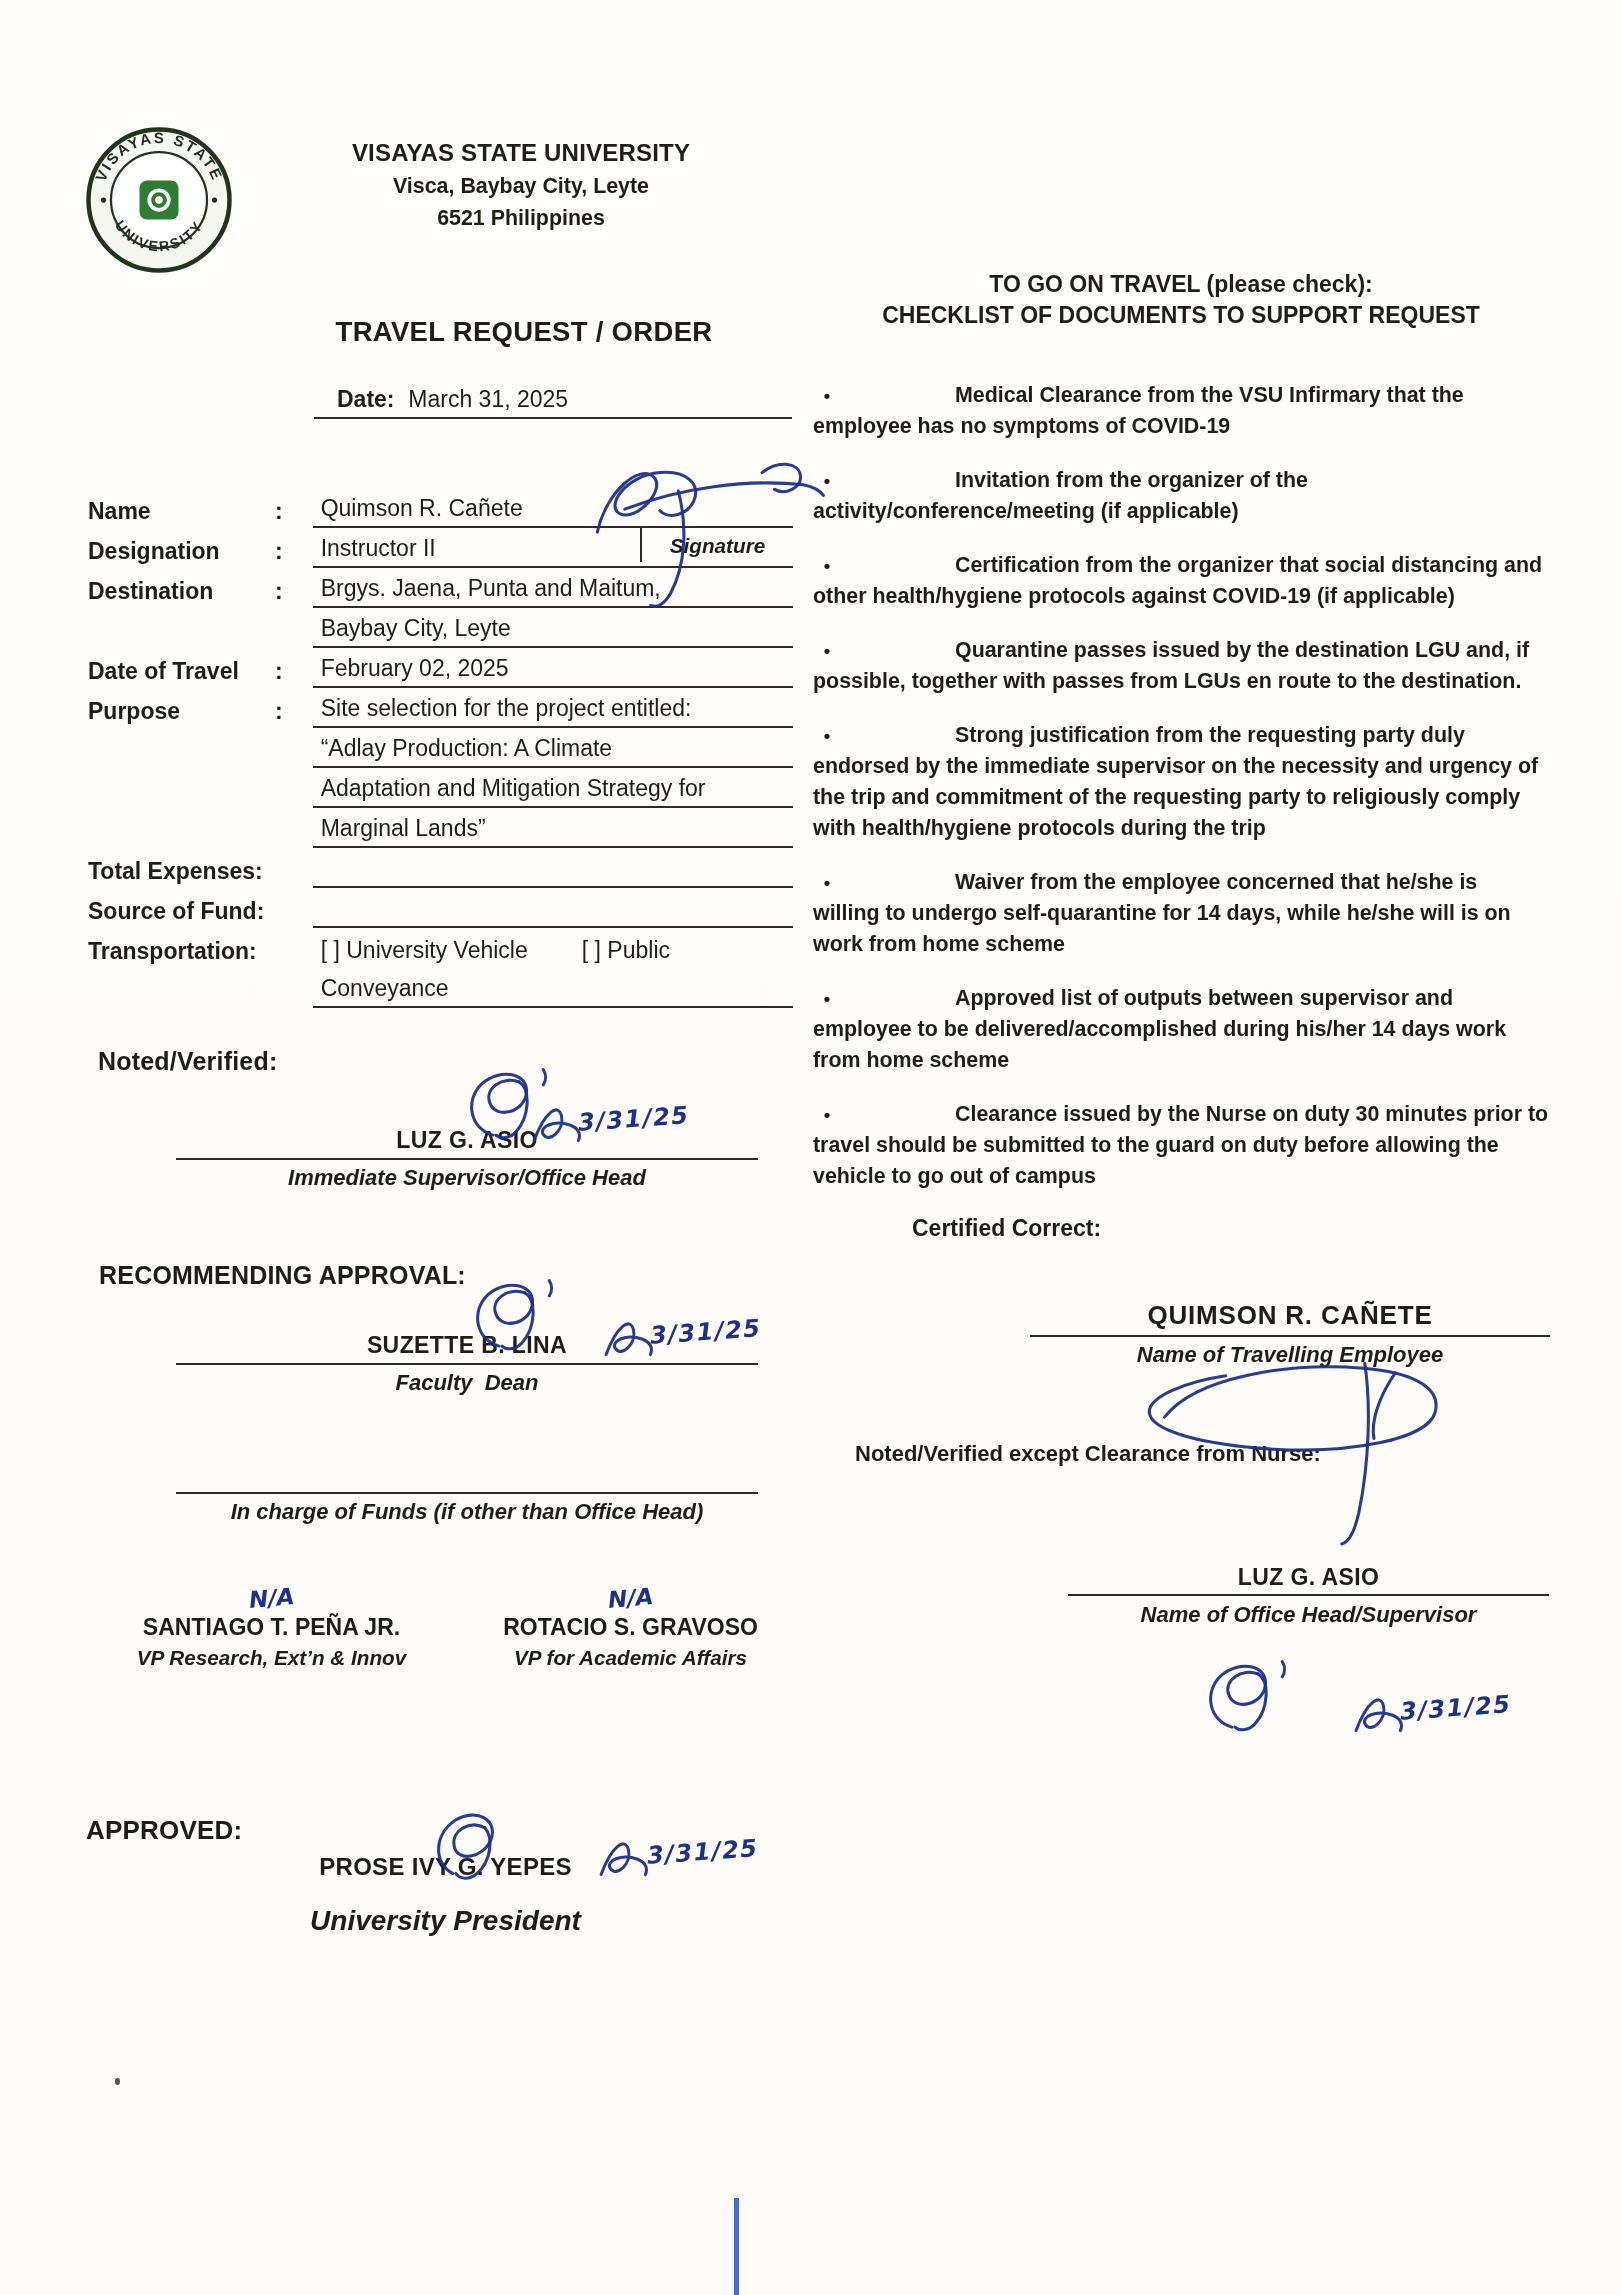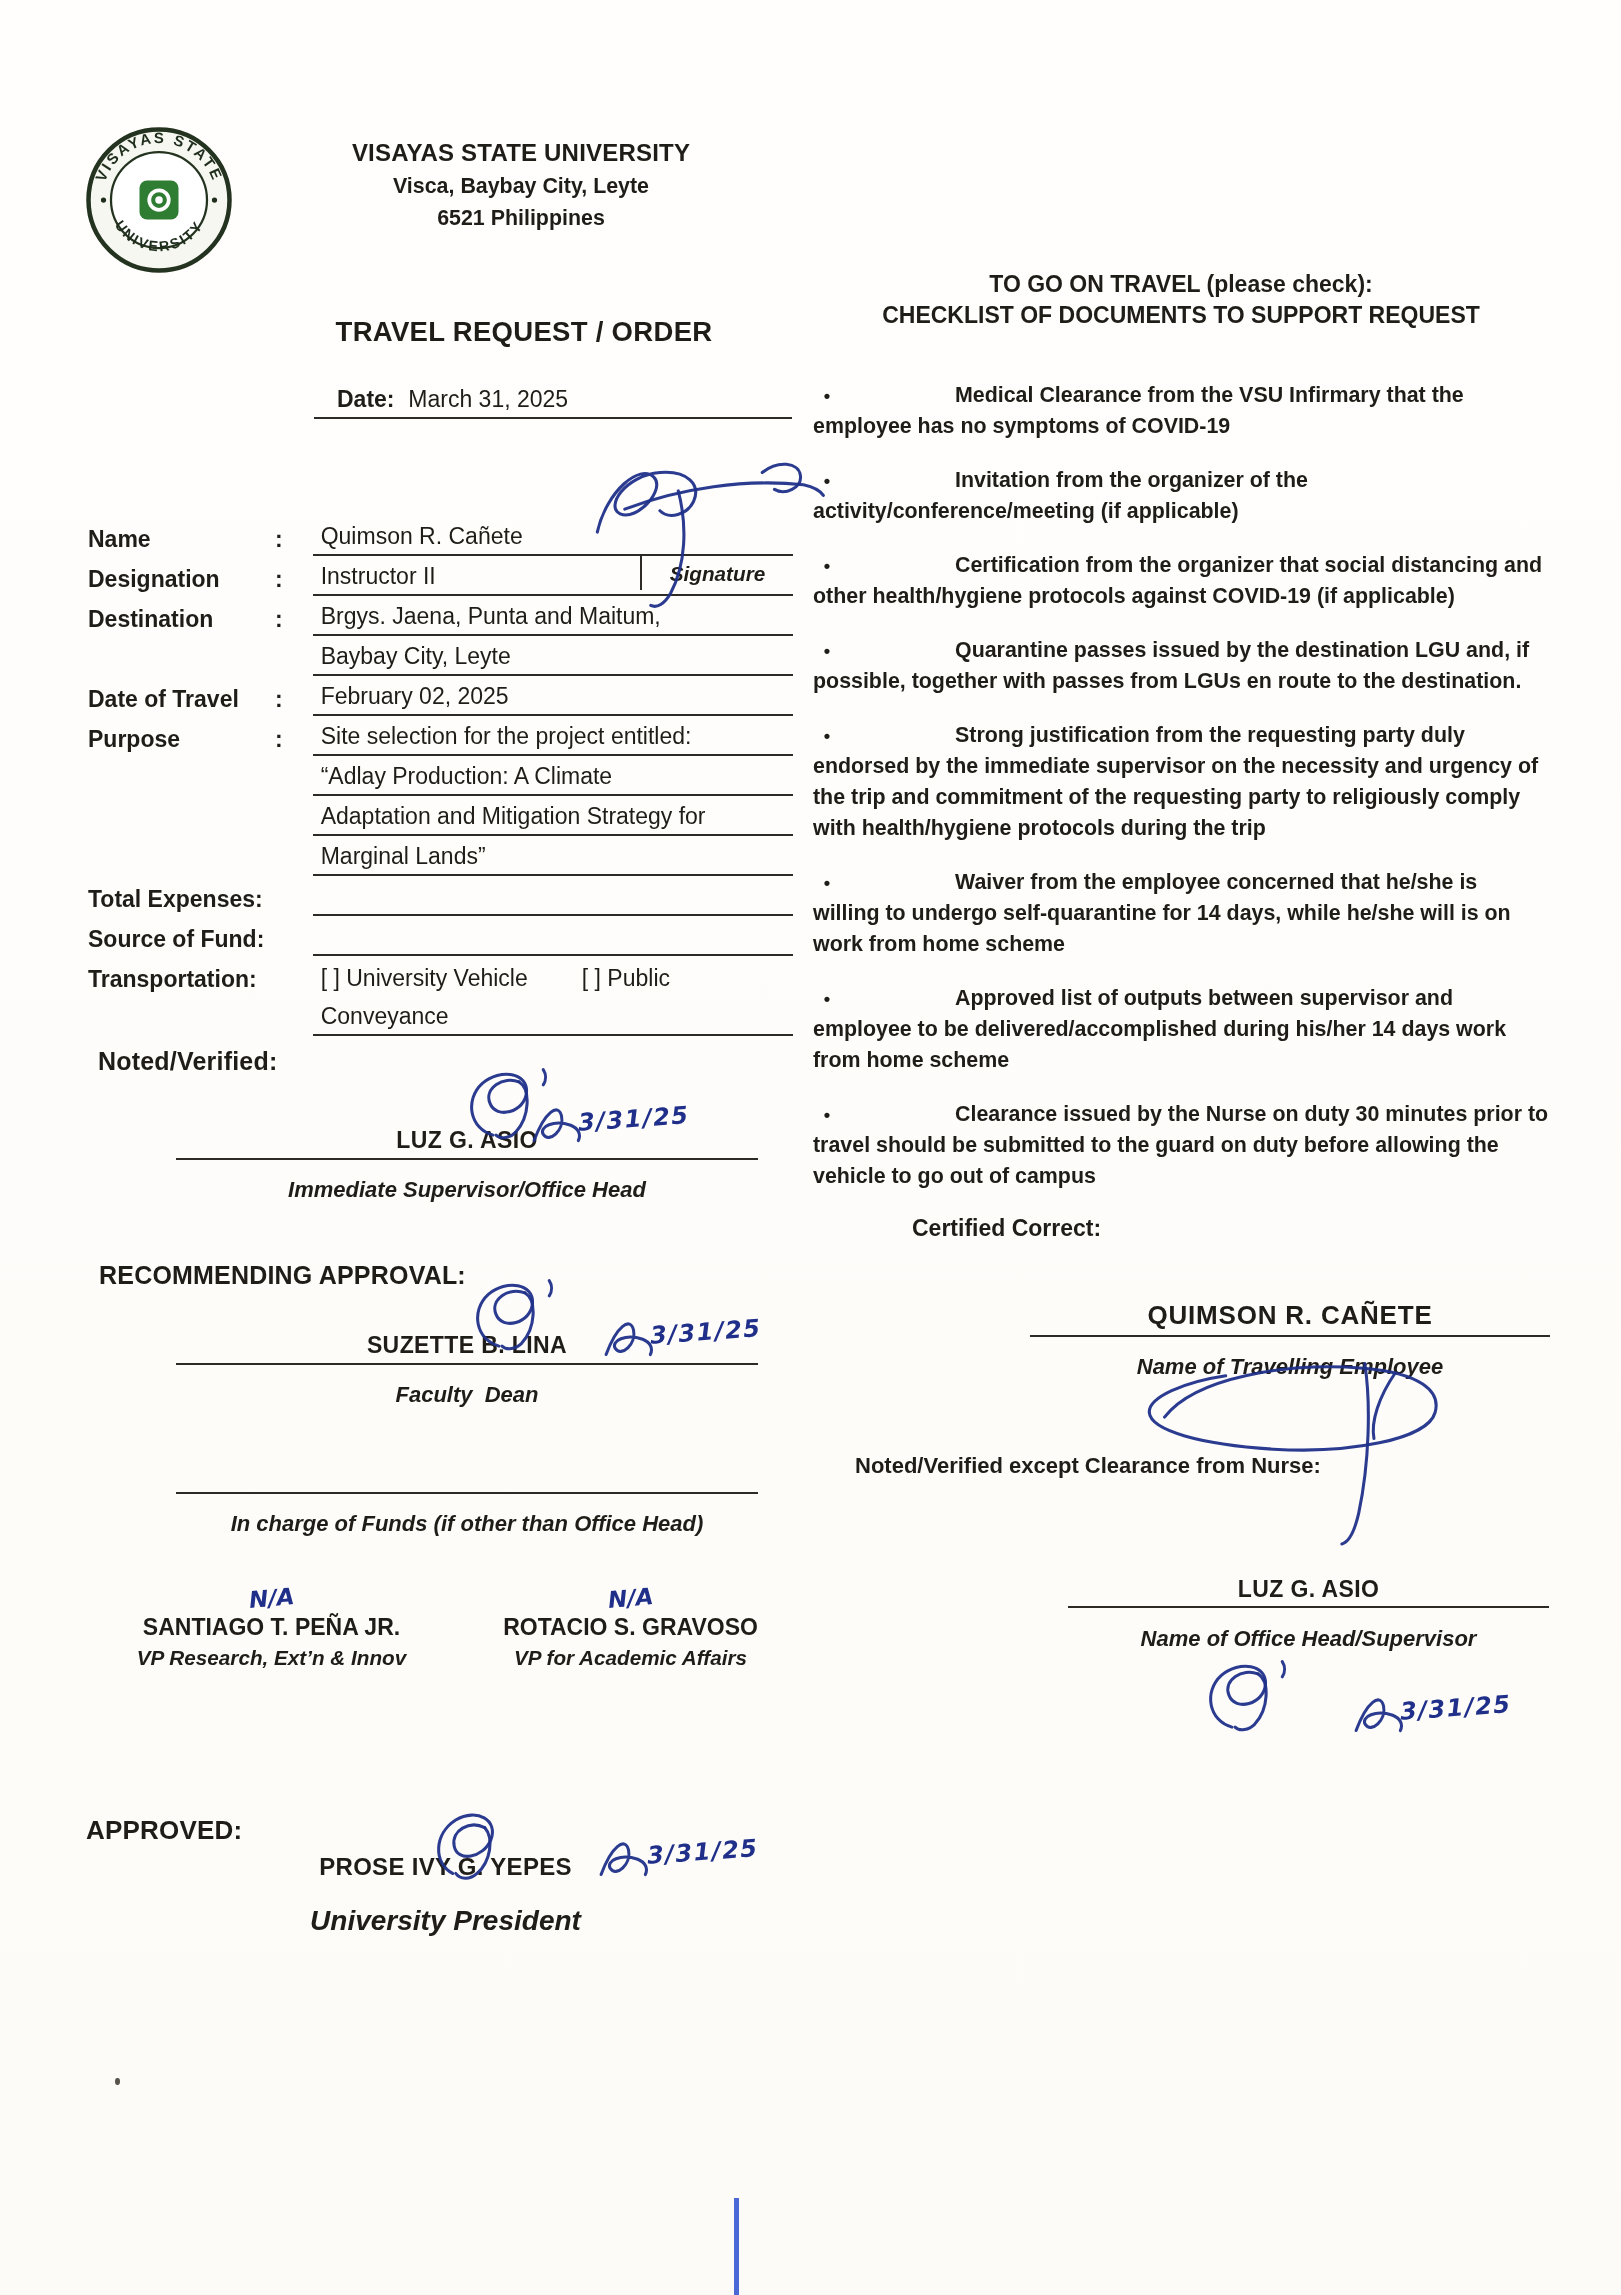--- a/index.html
+++ b/index.html
@@ -17,41 +17,41 @@
   .h-univ { font-size:24px; font-weight:bold; letter-spacing:0.2px; }
   .h-addr { font-size:21.4px; font-weight:600; margin-top:6.9px; }
   
   .doc-title { position:absolute; left:325px; top:316px; width:398px; text-align:center;
                font-size:27.5px; font-weight:bold; letter-spacing:0.3px; }
   .date-row { position:absolute; left:314px; top:381px; width:478px; height:38px;
               border-bottom:2.3px solid #2e2b26; font-size:23px;
               display:flex; align-items:flex-end; padding:0 0 3.8px 23px; }
   .date-row .date-val { margin-left:13.8px; }
   
-  .fields { position:absolute; left:88px; top:488px; width:705px;margin-top:28px; }
+  .fields { position:absolute; left:88px; top:488px; width:705px; }
   .frow { display:flex; }
   .lbl { width:187px; font-weight:bold; font-size:23px; padding-top:10px; white-space:nowrap; }
   .colon { width:38px; font-weight:bold; font-size:23px; padding-top:10px; }
   .vstack { flex:1; }
   .vline { min-height:40px; border-bottom:2.3px solid #2e2b26; display:flex;
            align-items:flex-end; padding:0 3.1px 3.8px 7.7px; font-size:23px; }
   .vline.noline { border-bottom:none; }
   .sig-row { padding-right:0; }
   .sig-row .vtext { flex:1; }
   .sig-box { width:153px; align-self:stretch; border-left:2.3px solid #2e2b26;
              display:flex; align-items:flex-end; justify-content:center;
              font-style:italic; font-weight:bold; font-size:20.7px; padding-bottom:3.8px; }
   .opts { display:flex; gap:54px; }
   
   .section-label { position:absolute; font-weight:bold; font-size:25px; letter-spacing:0.2px; }
   .sig-block { position:absolute; text-align:center; }
   .sigline { border-bottom:2.3px solid #2e2b26; display:flex; align-items:flex-end;
              justify-content:center; font-weight:bold; font-size:23px;
              letter-spacing:0.4px; padding-bottom:3.8px; }
-  .sig-caption { font-weight:bold; font-style:italic; font-size:22px; padding-top:5.4px;margin-top:12px; }
+  .sig-caption { font-weight:bold; font-style:italic; font-size:22px; padding-top:5.4px; }
   .vp-row { position:absolute; left:103px; top:1585px; width:696px;
             display:flex; justify-content:space-between; }
   .vp-col { width:337px; text-align:center; }
   .vp-name { font-weight:bold; font-size:23px; margin-top:3.1px; }
   .vp-title { font-weight:bold; font-style:italic; font-size:20.7px; margin-top:4.6px; }
   .pres-block { position:absolute; left:298px; top:1853px; width:295px; text-align:center; }
   .pres-name { font-weight:bold; font-size:24px; letter-spacing:0.3px; }
   .pres-title { font-weight:bold; font-style:italic; font-size:28px; margin-top:24px; }
   
   .rightcol { position:absolute; left:813px; top:269px; width:736px; }

